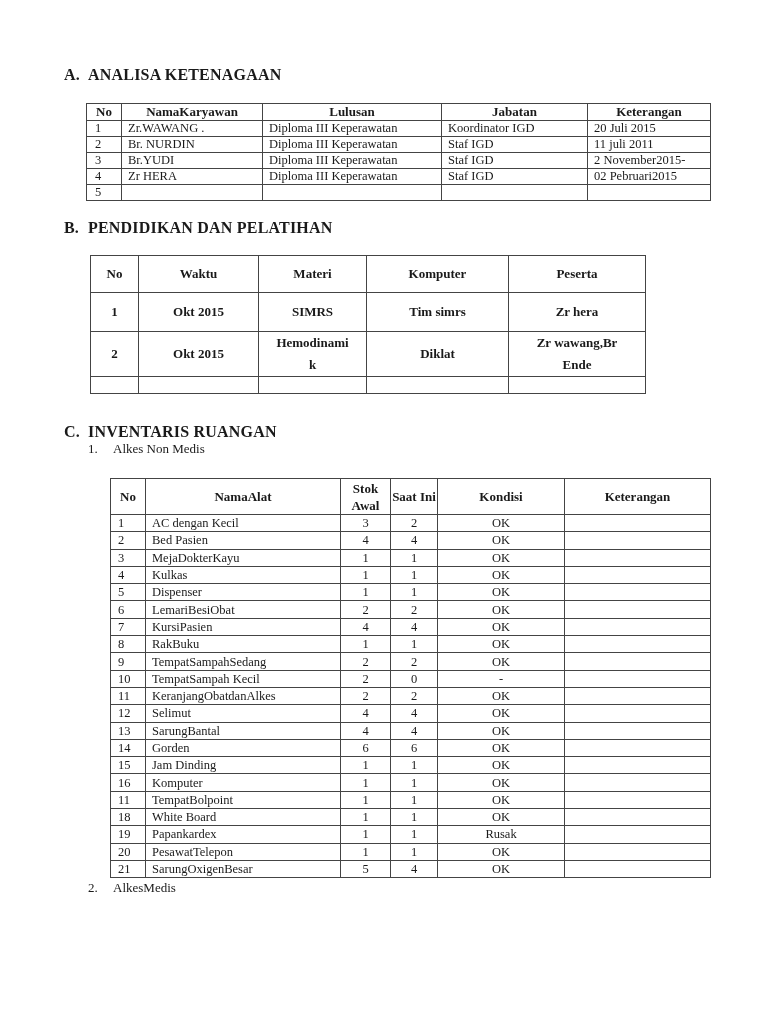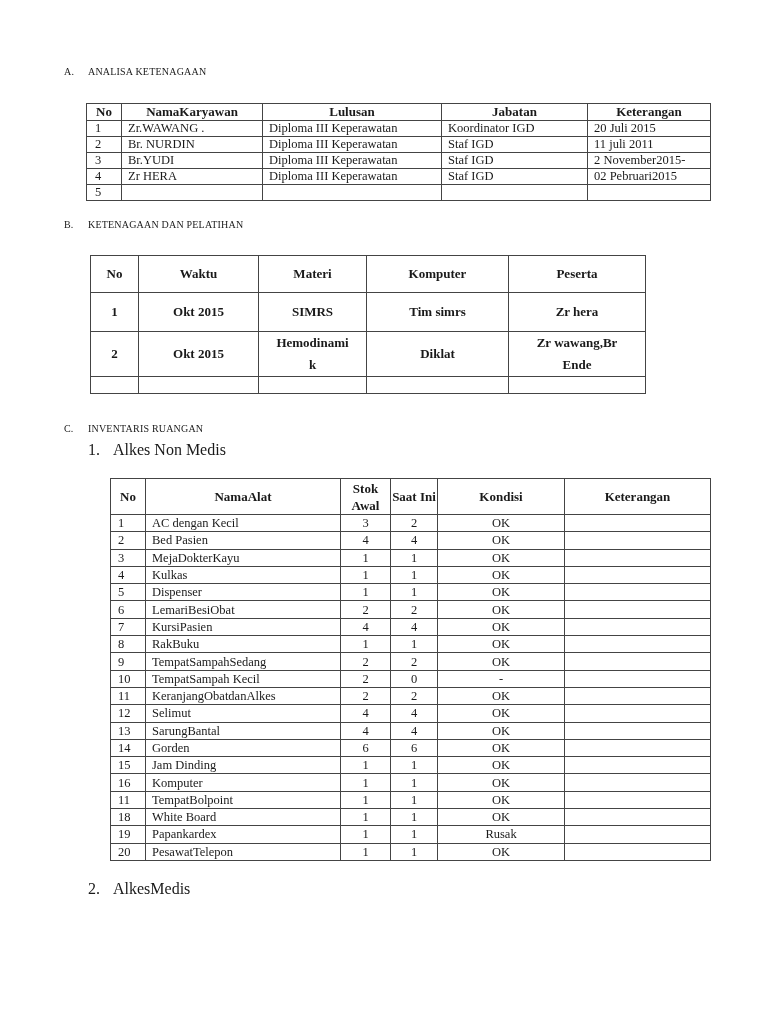--- a/index.html
+++ b/index.html
@@ -1,24 +1,24 @@
 <!DOCTYPE html>
 <html><head>
 <meta charset="utf-8">
 <style>
   html, body { margin: 0; padding: 0; background: #ffffff; }
   body {
     width: 768px; height: 1024px; position: relative; overflow: hidden;
     font-family: "Liberation Serif", "DejaVu Serif", serif; color: #1a1a1a;
   }
   .heading {
-    position: absolute; font-size: 10px; font-weight: normal; letter-spacing: 0.2px;
+    position: absolute; font-size: 16px; font-weight: bold; letter-spacing: 0.2px;
   }
   .heading .lbl { display: inline-block; width: 24px; }
-  .subheading { position: absolute; font-size: 16px; }
+  .subheading { position: absolute; font-size: 13px; }
   .subheading .num { display: inline-block; width: 25px; }
   table { position: absolute; border-collapse: collapse; table-layout: fixed; }
   td, th { border: 1px solid #444; padding: 0; overflow: hidden; white-space: nowrap; }
 
   
   #tbl-a { left: 86px; top: 103px; width: 624px; font-size: 12.5px; }
   #tbl-a th { height: 16px; font-weight: bold; text-align: center; font-size: 13px; }
   #tbl-a td { height: 15px; padding-left: 6px; text-align: left; line-height: 15px; }
   #tbl-a td.c-no { padding-left: 8px; }
 
@@ -95,21 +95,21 @@
         <td class="c-no">5</td>
         <td></td>
         <td></td>
         <td></td>
         <td></td>
       </tr>
     </tbody>
 </table>
 
 <div class="heading" style="left:64px; top:219px;">
-  <span class="lbl">B.</span><span>KETENAGAAN DAN PELATIHAN</span>
+  <span class="lbl">B.</span><span>PENDIDIKAN DAN PELATIHAN</span>
 </div>
 
 <table id="tbl-b">
   <colgroup>
       <col style="width:48px">
       <col style="width:120px">
       <col style="width:108px">
       <col style="width:142px">
       <col style="width:137px">
     </colgroup>
@@ -327,18 +327,26 @@
         <td></td>
       </tr>
       <tr>
         <td class="c-no">20</td>
         <td class="c-name">PesawatTelepon</td>
         <td class="c-num">1</td>
         <td class="c-num">1</td>
         <td class="c-kond">OK</td>
         <td></td>
       </tr>
+      <tr>
+        <td class="c-no">21</td>
+        <td class="c-name">SarungOxigenBesar</td>
+        <td class="c-num">5</td>
+        <td class="c-num">4</td>
+        <td class="c-kond">OK</td>
+        <td></td>
+      </tr>
     </tbody>
 </table>
 
 <div class="subheading" style="left:88px; top:880px;">
   <span class="num">2.</span><span>AlkesMedis</span>
 </div>
 
 </body></html>

